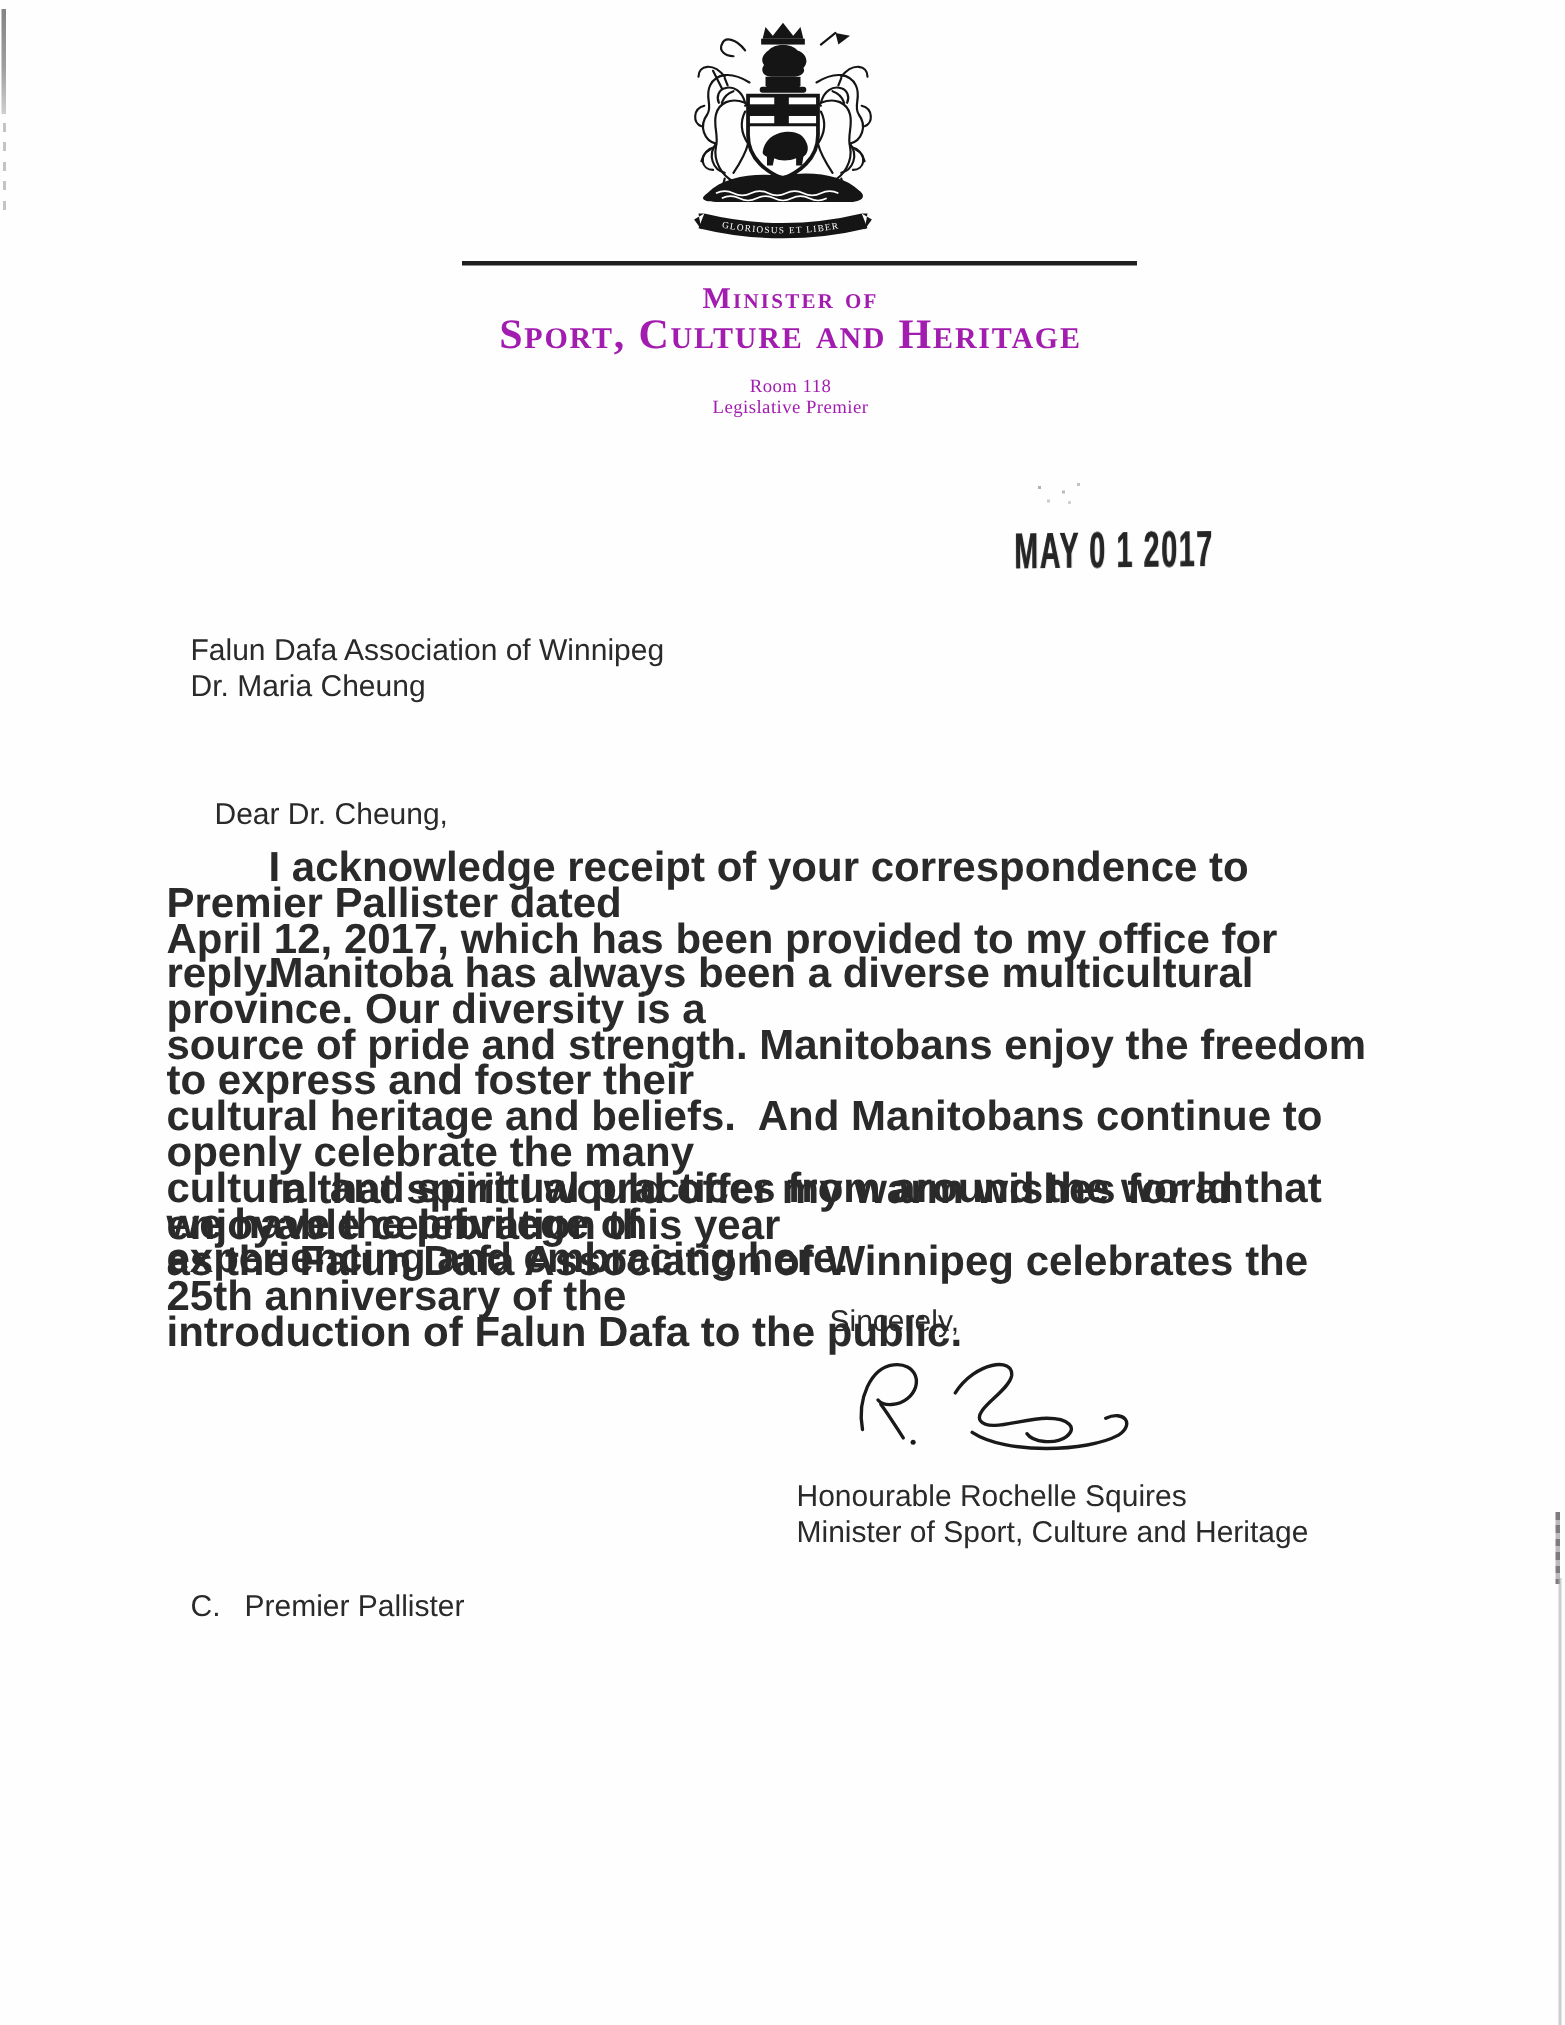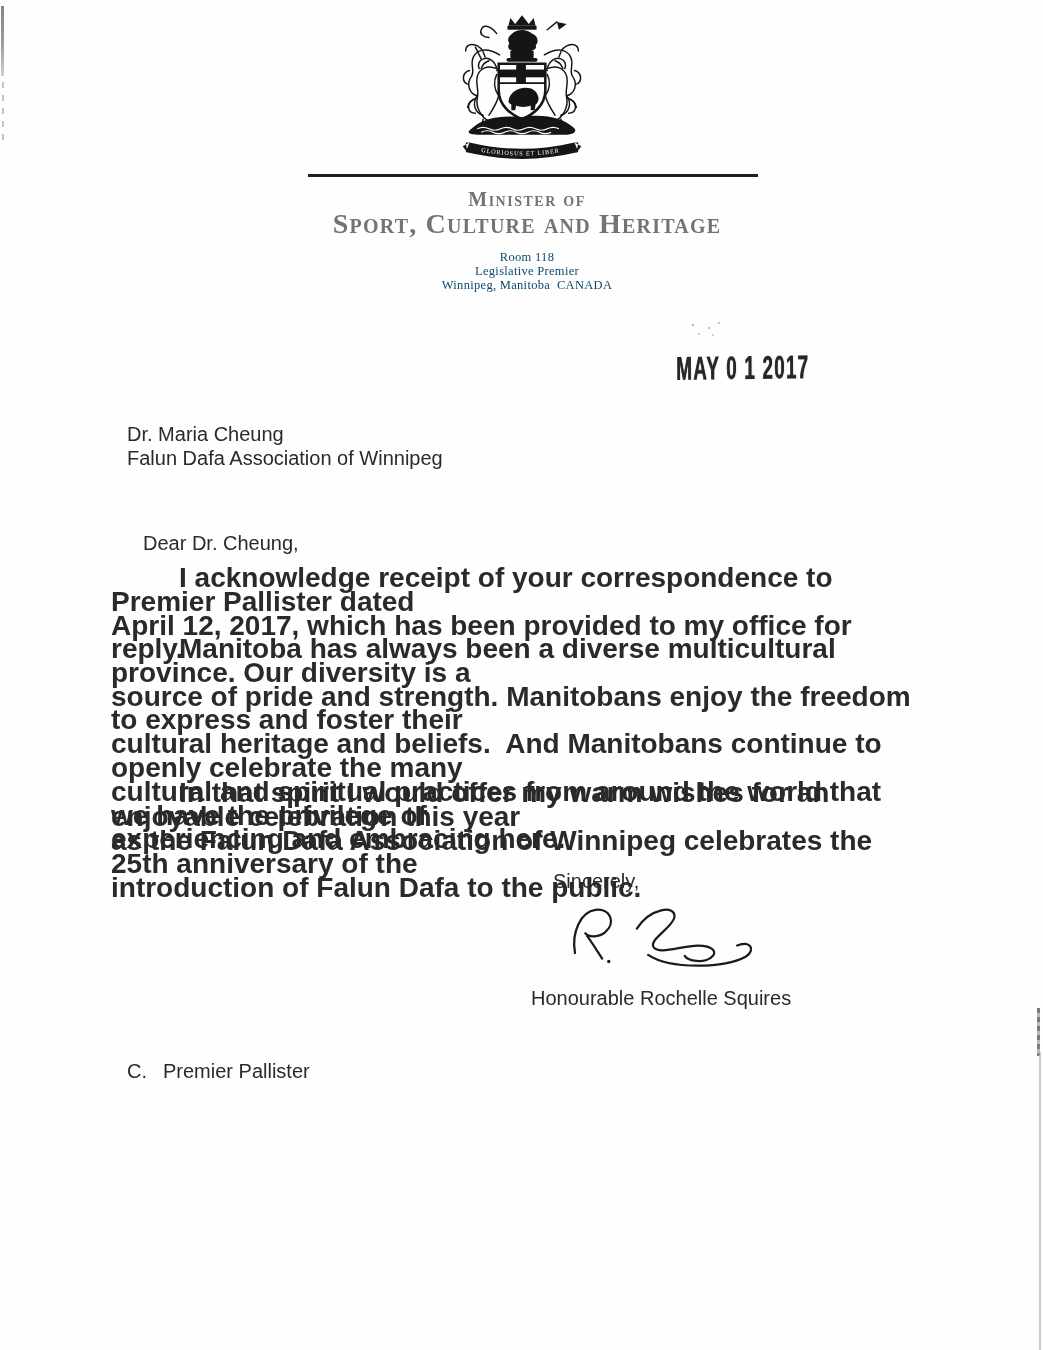--- a/index.html
+++ b/index.html
@@ -18,26 +18,26 @@
   .artifact-right-dashes { left:1037px; top:1008px; width:3px; height:48px;
     background:repeating-linear-gradient(180deg,#5c5c5c 0 5px,#ababab 5px 9px); opacity:.8; }
   .artifact-right-line { left:1039px; top:1052px; width:2px; height:298px; background:#b3b3b3; opacity:.65; }
   .speckle { left:692px; top:324px; width:2px; height:2px; background:#8a8a8a; opacity:.65;
     box-shadow:16px 3px 0 #979797, 26px -2px 0 #a5a5a5, 6px 9px 0 #b0b0b0, 20px 10px 0 #bdbdbd; }
 
   
   .crest { position:absolute; left:454px; top:14px; }
   .rule { position:absolute; left:308px; top:174px; width:450px; height:3px; background:#1f1f1f; }
   .dept-title { position:absolute; left:287px; top:188px; width:480px; text-align:center;
-    font-family:"Liberation Serif", serif; font-variant:small-caps; font-weight:700; color:#737373; }
+    font-family:"Liberation Serif", serif; font-variant:small-caps; font-weight:700; color:#a21caf; }
   .dept-line1 { font-size:20px; letter-spacing:1.5px; line-height:22px; }
   .dept-line2 { font-size:28px; letter-spacing:1.2px; line-height:24px; margin-top:2px; }
   .dept-address { position:absolute; left:287px; top:251px; width:480px; text-align:center;
     font-family:"Liberation Serif", serif; font-size:12.5px; line-height:13.8px;
-    color:#0c4a6e; letter-spacing:.3px; }
+    color:#a21caf; letter-spacing:.3px; }
   .addr-line { white-space:pre; }
 
   
   .date-stamp { position:absolute; left:676px; top:349px;
     font-weight:700; font-size:34px; line-height:38px; letter-spacing:2px;
     color:#252525; white-space:pre;
     transform:scaleX(.56) rotate(-.4deg); transform-origin:left top;
     filter:blur(.3px); text-shadow:.6px 0 0 #2a2a2a; }
 
   
@@ -121,28 +121,27 @@
   <div class="rule"></div>
 
   <div class="dept-title">
     <div class="dept-line1">Minister of</div>
     <div class="dept-line2">Sport, Culture and Heritage</div>
   </div>
 
   <div class="dept-address">
     <div class="addr-line">Room 118</div>
     <div class="addr-line">Legislative Premier</div>
-    <div class="addr-line">Winnipeg, Manitoba  CANADA</div>
   </div>
 
   <div class="date-stamp">MAY 0 1 2017</div>
 
   <div class="recipient">
+    <div>Falun Dafa Association of Winnipeg</div>
     <div>Dr. Maria Cheung</div>
-    <div>Falun Dafa Association of Winnipeg</div>
   </div>
 
   <p class="salutation">Dear Dr. Cheung,</p>
   <p class="para para-1">I acknowledge receipt of your correspondence to Premier Pallister dated
 April 12, 2017, which has been provided to my office for reply.</p>
   <p class="para para-2">Manitoba has always been a diverse multicultural province. Our diversity is a
 source of pride and strength. Manitobans enjoy the freedom to express and foster their
 cultural heritage and beliefs.  And Manitobans continue to openly celebrate the many
 cultural and spiritual practices from around the world that we have the privilege of
 experiencing and embracing here.</p>
@@ -157,19 +156,20 @@
       <path d="M16,58 C12,36 22,14 38,12 C54,10 60,26 48,36 C42,41 31,42 27,37"></path>
       <path d="M29,40 C35,48 41,58 45,64"></path>
       <circle cx="52" cy="67" r="1.8" fill="#1a1a1a" stroke="none"></circle>
       <path d="M82,32 C96,10 124,6 122,20 C120,31 94,44 100,52 C106,60 130,50 147,50 C163,50 169,57 161,63 C153,69 137,67 133,61"></path>
       <path d="M94,60 C118,76 176,74 198,62 C210,54 202,44 189,50"></path>
     </g>
   </svg>
 
   <div class="signer">
     <div>Honourable Rochelle Squires</div>
+    <div>Minister of Sport, Culture and Heritage</div>
   </div>
 
   <div class="cc-line">
     <span>C.</span><span class="cc-name">Premier Pallister</span>
   </div>
 
 </div>
 
 </body></html>

